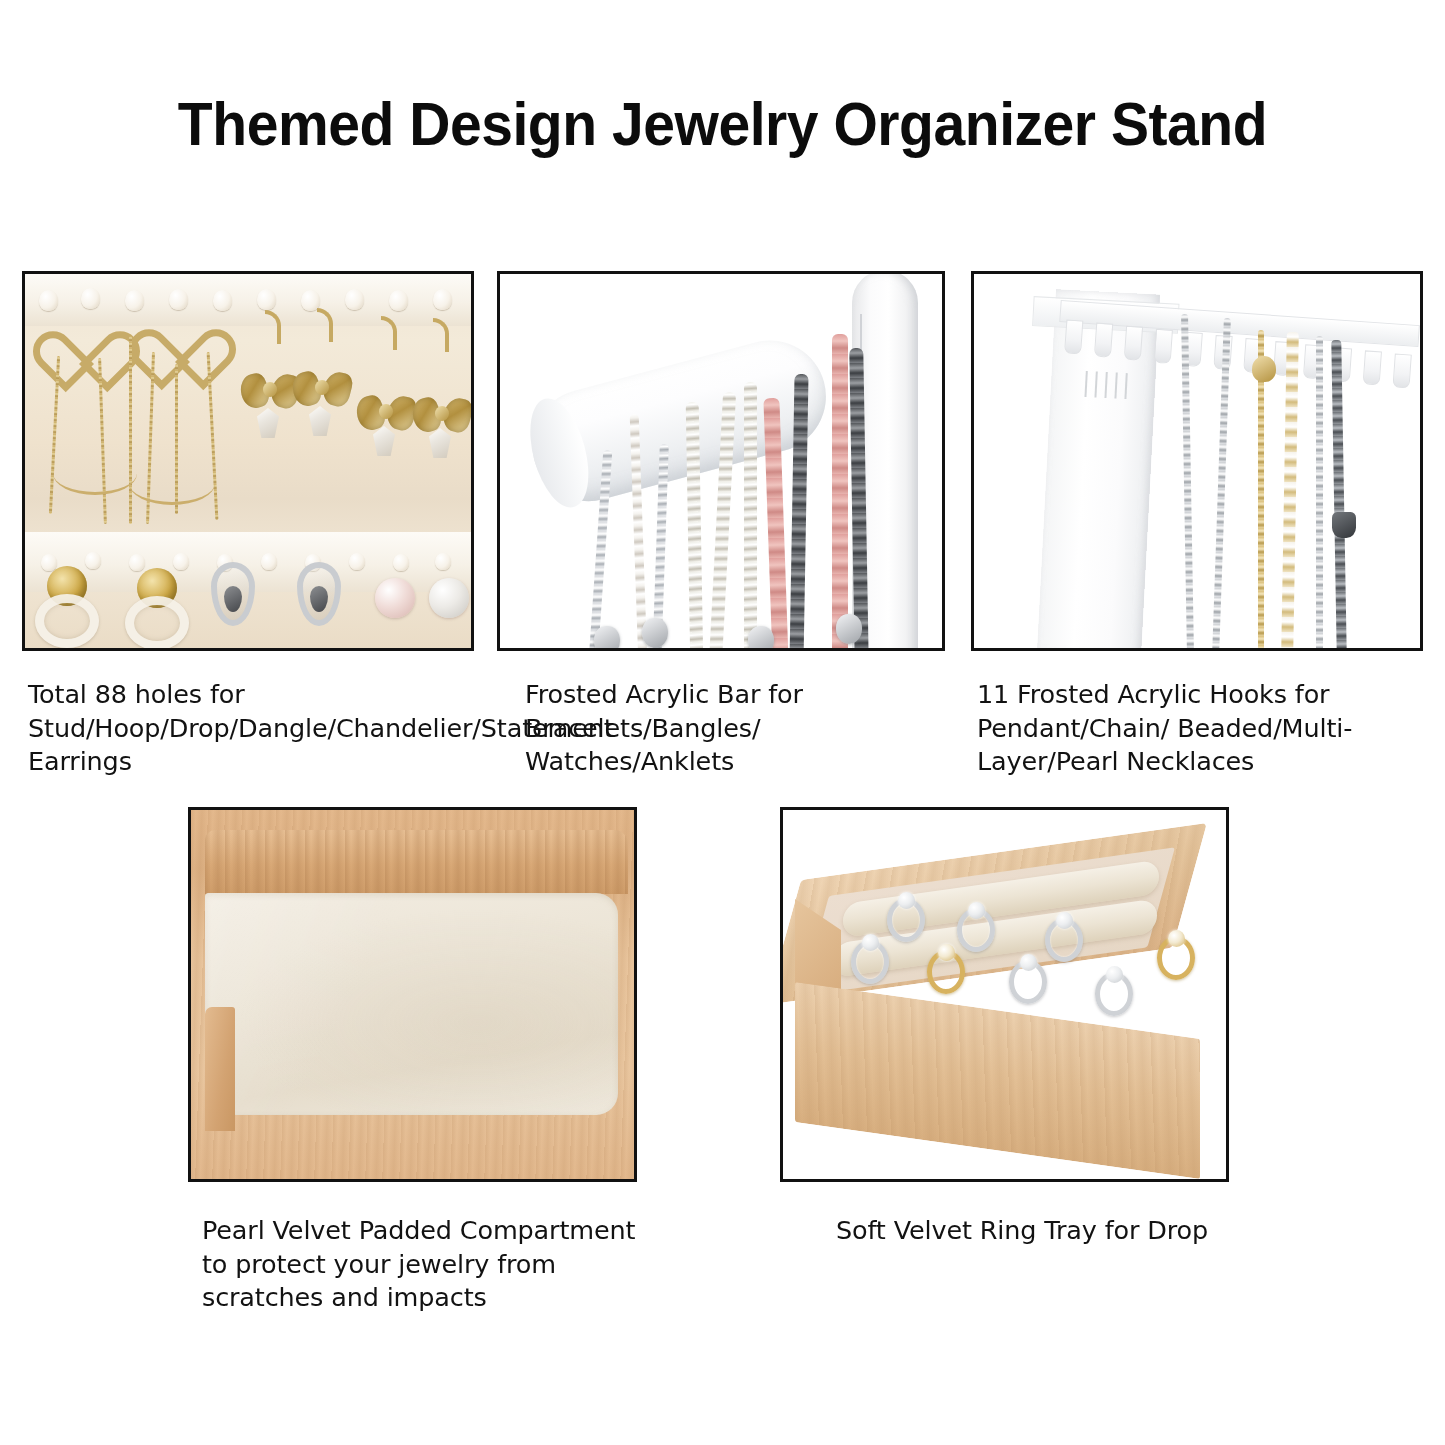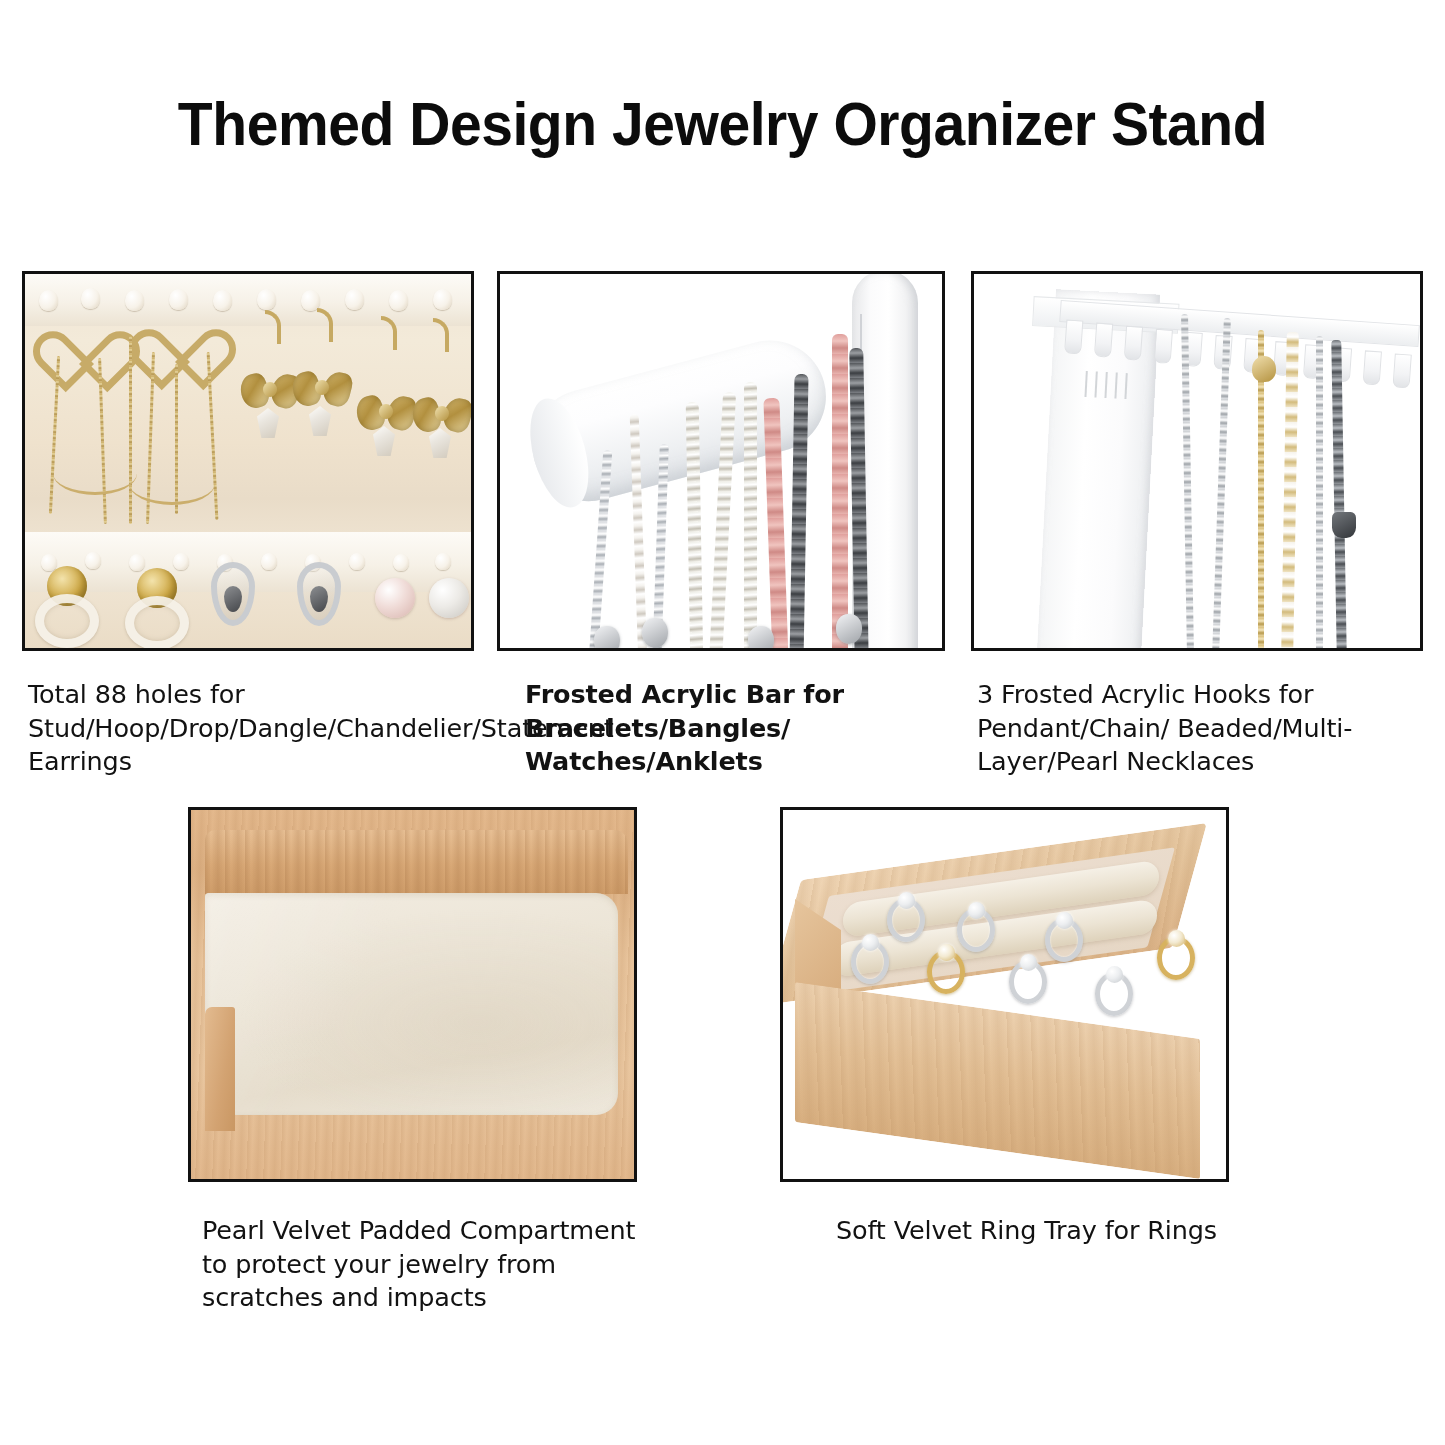--- a/index.html
+++ b/index.html
@@ -541,21 +541,21 @@
     <div class="brac pinkbead" style="left:332px; top:60px;  height:330px;"></div>
     <div class="brac darkbead" style="left:352px; top:74px;  height:316px; transform:rotate(-1deg);"></div>
 
     <div class="pendant-charm" style="left:94px;  top:352px;"></div>
     <div class="pendant-charm" style="left:142px; top:344px;"></div>
     <div class="pendant-charm" style="left:248px; top:352px;"></div>
     <div class="pendant-charm" style="left:336px; top:340px;"></div>
   </div>
 </div>
 
-<div class="caption" style="left:525px; top:678px; width:430px;font-weight:bold;">Frosted Acrylic Bar for Bracelets/Bangles/ Watches/Anklets</div>
+<div class="caption" style="left:525px; top:678px; width:430px;">Frosted Acrylic Bar for Bracelets/Bangles/ Watches/Anklets</div>
 
 <div class="panel p3">
   <div class="panel-inner">
     <div class="standpanel">
       <div class="topcap"></div>
       <div class="slit" style="left:34px; top:80px;"></div>
       <div class="slit" style="left:44px; top:80px;"></div>
       <div class="slit" style="left:54px; top:80px;"></div>
       <div class="slit" style="left:64px; top:80px;"></div>
       <div class="slit" style="left:74px; top:80px;"></div>
@@ -581,21 +581,21 @@
     <div class="neck gold" style="left:284px; top:56px;  height:324px;"></div>
     <div class="neck goldpearl" style="left:310px; top:58px;  height:322px; transform:rotate(1deg);"></div>
     <div class="neck silver" style="left:342px; top:62px;  height:318px;"></div>
     <div class="neck dark" style="left:360px; top:66px;  height:314px; transform:rotate(-1deg);"></div>
 
     <div class="neck-pendant" style="left:278px; top:82px;"></div>
     <div class="neck-pendant charcoal" style="left:358px; top:238px;"></div>
   </div>
 </div>
 
-<div class="caption" style="left:977px; top:678px; width:455px;">3 Frosted Acrylic Hooks for Pendant/Chain/ Beaded/Multi-Layer/Pearl Necklaces</div>
+<div class="caption" style="left:977px; top:678px; width:455px;">11 Frosted Acrylic Hooks for Pendant/Chain/ Beaded/Multi-Layer/Pearl Necklaces</div>
 
 <div class="panel p4">
   <div class="panel-inner">
     <div class="wood-bg"></div>
     <div class="wood-top-edge"></div>
     <div class="velvet-pad"></div>
     <div class="wood-foot"></div>
   </div>
 </div>
 
@@ -634,13 +634,13 @@
       <div class="ring gold" style="left:362px; top:84px;">
           <div class="stone"></div>
         </div>
 
       <div class="tray-left"></div>
       <div class="tray-front"></div>
     </div>
   </div>
 </div>
 
-<div class="caption" style="left:836px; top:1214px; width:420px;">Soft Velvet Ring Tray for Rings</div>
+<div class="caption" style="left:836px; top:1214px; width:420px;">Soft Velvet Ring Tray for Drop</div>
 
 </body></html>

